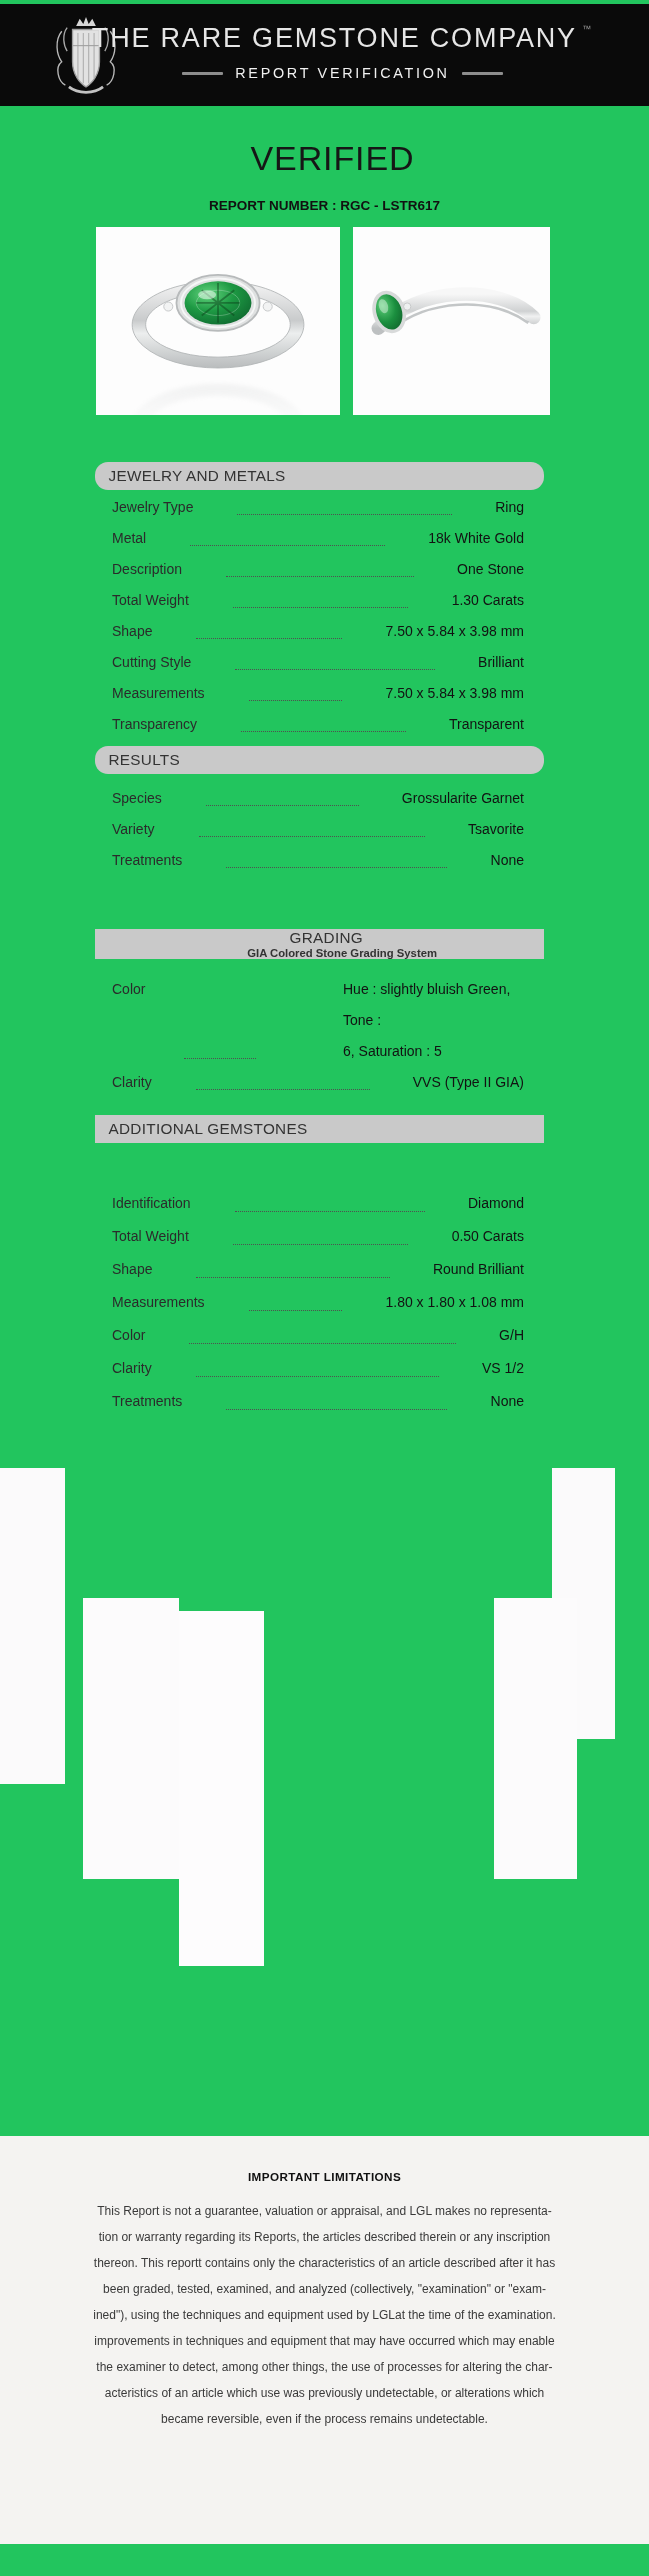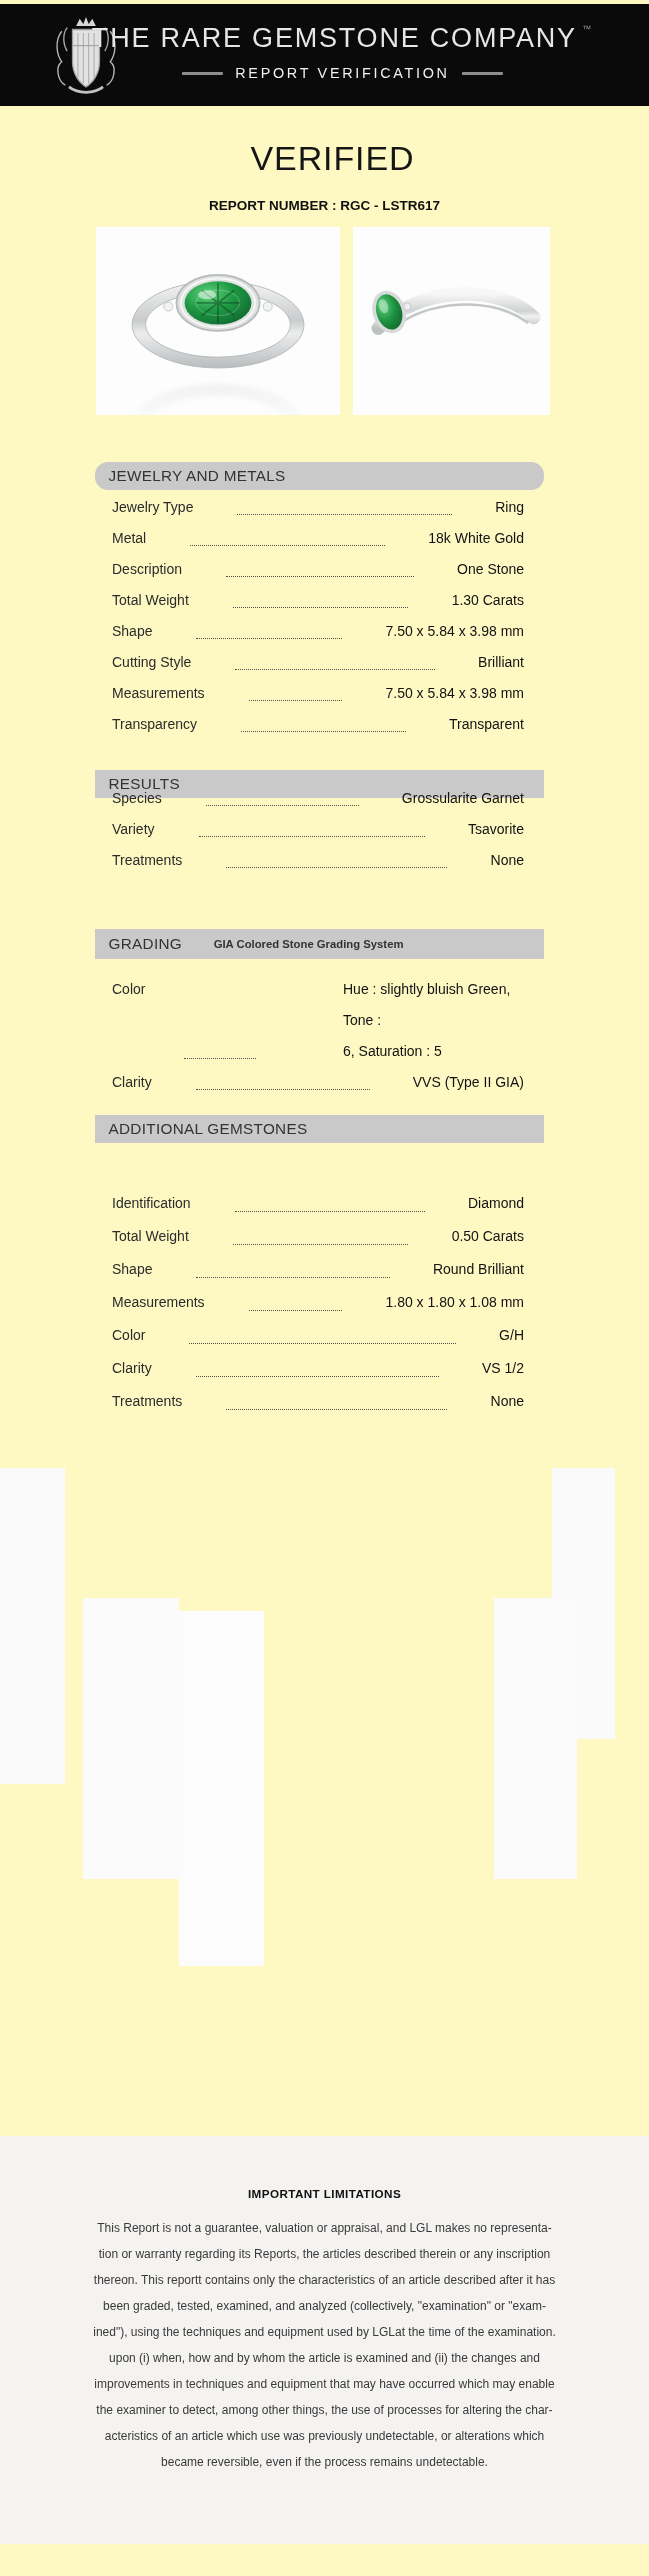--- a/index.html
+++ b/index.html
@@ -1,16 +1,16 @@
 <!DOCTYPE html>
 <html style="font-size:14.4px"><head>
 <meta charset="utf-8">
 <style>
   html,body{margin:0;padding:0;background:#ffffff;}
-  #page{position:relative;width:649px;height:2576px;background:#fef9c3;overflow:hidden;
+  #page{position:relative;width:649px;height:2576px;background:#22c55e;overflow:hidden;
         font-family:"Liberation Sans",sans-serif;}
 
   
   .masthead{position:absolute;top:3.6px;left:0;width:649px;height:102px;background:#0a0a0a;}
   .crest{position:absolute;left:51px;top:9px;}
   .htext{position:absolute;left:54px;top:0;width:577px;height:102px;text-align:center;}
   .company{margin-top:19px;font-size:27px;letter-spacing:1.8px;color:#e6e6e6;white-space:nowrap;}
   .tm{font-size:9px;color:#9a9a9a;margin-left:5.4px;vertical-align:14.4px;}
   .subtitle{margin-top:11.7px;font-size:14.4px;letter-spacing:2.7px;color:#f1f1f1;white-space:nowrap;}
   .dash{display:inline-block;width:41px;height:2.7px;background:#8d8d8d;vertical-align:3.6px;margin:0 12.6px;border-radius:0.9px;}
@@ -24,22 +24,22 @@
   
   .photos{position:absolute;top:227px;left:96px;width:462px;height:188px;display:flex;gap:12.6px;align-items:flex-start;}
   .photo{background:#fdfdfd;}
 
   
   .bar{position:absolute;left:95px;width:449px;height:28px;background:#c9c9c9;
        display:flex;align-items:center;padding-left:13.5px;box-sizing:border-box;}
   .bar .title{font-size:15.3px;color:#333;font-weight:500;letter-spacing:0.3px;}
   .bar .sub{font-size:11.3px;color:#333;font-weight:bold;margin-left:11.7px;padding-left:20px;}
   #bar-jewelry{top:462px;border-radius:13px;}
-  #bar-results{top:770px;}
-  #bar-grading{top:929px;height:30px;}
+  #bar-results{top:746px;border-radius:13px;}
+  #bar-grading{top:929px;height:30px;flex-direction:column;}
   #bar-additional{top:1115px;}
 
   
   .rows{position:absolute;left:95px;width:449px;padding:0 20px 0 17px;box-sizing:border-box;}
   #rows-jewelry{top:492px;}
   #rows-results{top:783px;}
   #rows-grading{top:974px;}
   #rows-additional{top:1187px;}
   .row{display:flex;align-items:baseline;height:31px;line-height:31px;gap:36px;}
   #rows-additional .row{height:33px;line-height:33px;}
@@ -52,21 +52,21 @@
   
   .ph{position:absolute;}
   #ph1{left:0;top:1468px;width:65px;height:316px;background:#fbfafb;}
   #ph2{left:83px;top:1598px;width:96px;height:281px;background:#fcfbfc;}
   #ph3{left:179px;top:1611px;width:85px;height:355px;background:#fdfcfd;}
   #ph4{left:552px;top:1468px;width:63px;height:271px;background:#fbfafb;}
   #ph5{left:494px;top:1598px;width:83px;height:281px;background:#fcfbfc;}
 
   
   .limitations{position:absolute;top:2136px;left:0;width:649px;height:408px;background:#f4f3f1;}
-  .lim-title{padding-top:51px;text-align:center;font-size:11.7px;font-weight:bold;
+  .lim-title{padding-top:34px;text-align:center;font-size:11.7px;font-weight:bold;
              letter-spacing:0.4px;color:#101010;}
   .lim-lines{margin-top:15.3px;text-align:center;font-size:12px;color:#3a3a3a;}
   .lim-lines div{line-height:26px;}
 </style>
 </head>
 <body>
 
 <div id="page">
 
   <div class="masthead">
@@ -289,21 +289,20 @@
   <div class="ph" id="ph5"></div>
 
   <div class="limitations">
     <div class="lim-title">IMPORTANT LIMITATIONS</div>
     <div class="lim-lines">
       <div>This Report is not a guarantee, valuation or appraisal, and LGL makes no representa-</div>
       <div>tion or warranty regarding its Reports, the articles described therein or any inscription</div>
       <div>thereon. This reportt contains only the characteristics of an article described after it has</div>
       <div>been graded, tested, examined, and analyzed (collectively, "examination" or "exam-</div>
       <div>ined"), using the techniques and equipment used by LGLat the time of the examination.</div>
-      <div>upon (i) when, how and by whom the article is examined and (ii) the changes and</div>
       <div>improvements in techniques and equipment that may have occurred which may enable</div>
       <div>the examiner to detect, among other things, the use of processes for altering the char-</div>
       <div>acteristics of an article which use was previously undetectable, or alterations which</div>
       <div>became reversible, even if the process remains undetectable.</div>
     </div>
   </div>
 
 </div>
 
 

